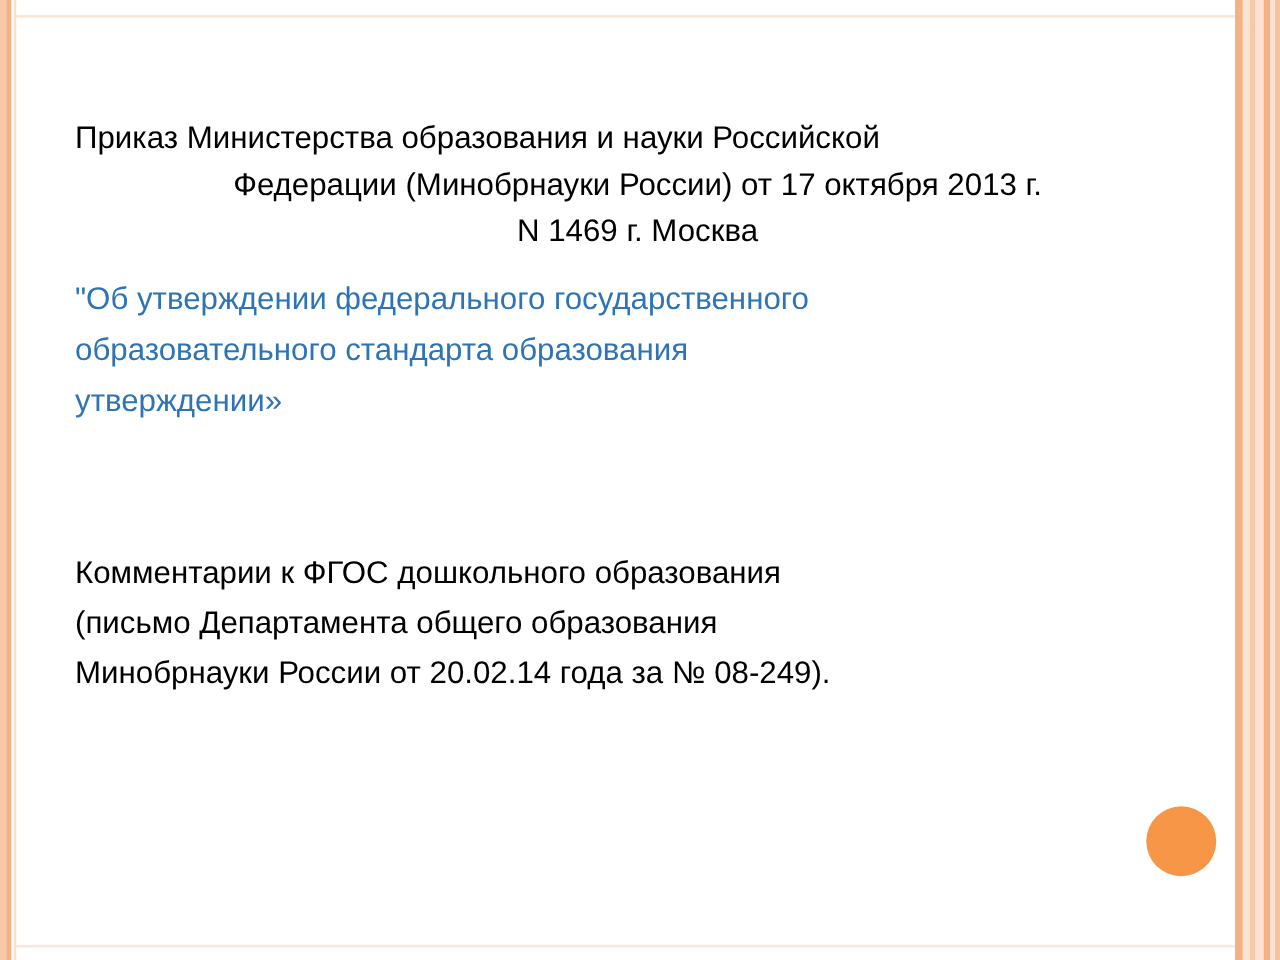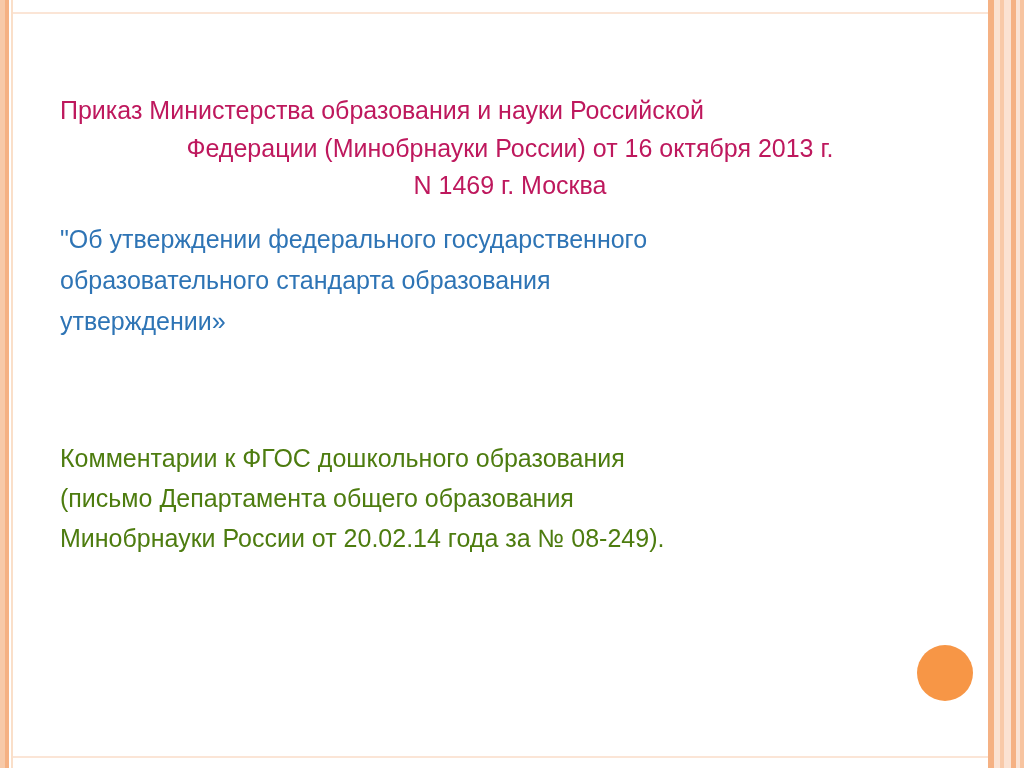--- a/index.html
+++ b/index.html
@@ -113,21 +113,21 @@
     position: absolute;
     left: 60px;
     top: 92px;
     width: 900px;
   }
 
   .title-block {
     text-align: center;
   }
   .title-line {
-    color: #be185d;
+    color: #000000;
     font-size: 25px;
     line-height: 1.5;
     margin: 0;
   }
   .title-line.first {
     text-align: left;
   }
 
   .body-block {
     margin-top: 14px;
@@ -141,21 +141,21 @@
   }
 
   .spacer {
     height: 96px;
   }
 
   .note-block {
     margin-top: 0;
   }
   .note-line {
-    color: #4d7c0f;
+    color: #000000;
     font-size: 25px;
     line-height: 1.6;
     margin: 0;
     text-align: left;
   }
 
   
   .orange-dot {
     position: absolute;
     left: 917px;
@@ -181,21 +181,21 @@
   <div class="right-stripe-c"></div>
   <div class="right-stripe-d"></div>
 
   <div class="top-rule"></div>
   <div class="bottom-rule"></div>
 
   <div class="content">
 
     <div class="title-block">
       <p class="title-line first">Приказ Министерства образования и науки Российской</p>
-      <p class="title-line">Федерации (Минобрнауки России) от 16 октября 2013 г.</p>
+      <p class="title-line">Федерации (Минобрнауки России) от 17 октября 2013 г.</p>
       <p class="title-line">N 1469 г. Москва</p>
     </div>
 
     <div class="body-block">
       <p class="body-line">"Об утверждении федерального государственного</p>
       <p class="body-line">образовательного стандарта образования</p>
       <p class="body-line">утверждении»</p>
     </div>
 
     <div class="spacer"></div>

